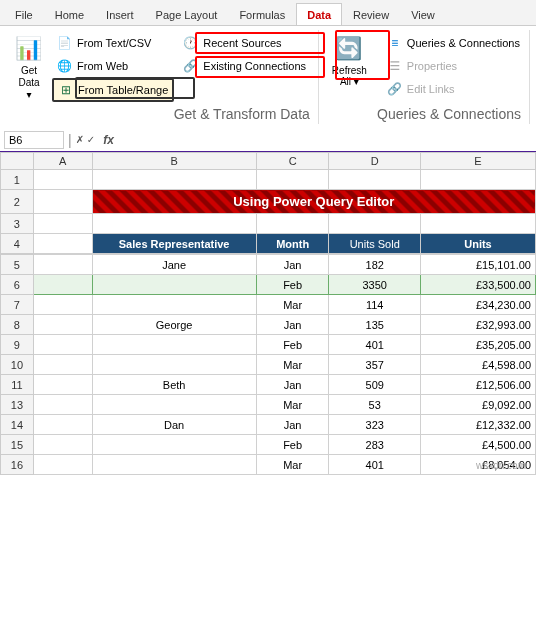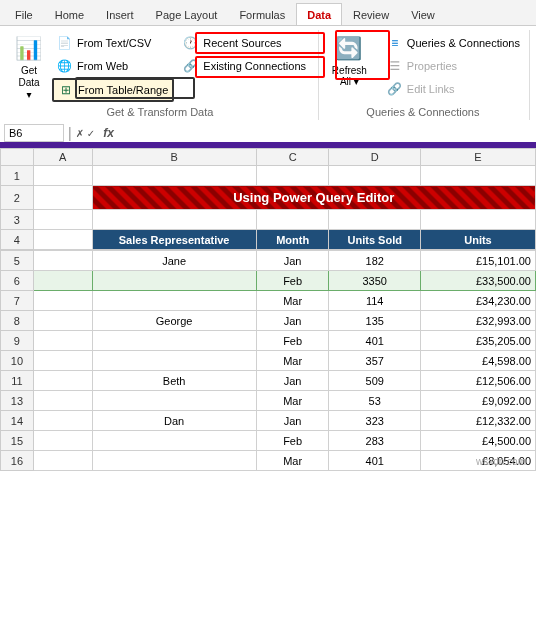--- a/index.html
+++ b/index.html
@@ -3,33 +3,33 @@
   <meta charset="utf-8">
   <style>
     * { box-sizing: border-box; margin: 0; padding: 0; }
     body { font-family: 'Segoe UI', Arial, sans-serif; font-size: 12px; background: #fff; width: 536px; height: 619px; overflow: hidden; }
     .ribbon-tabs { display: flex; background: #f3f3f3; border-bottom: 1px solid #ccc; height: 26px; align-items: flex-end; padding-left: 4px; }
     .ribbon-tab { padding: 4px 10px; font-size: 11px; cursor: pointer; border: 1px solid transparent; border-bottom: none; background: #f3f3f3; color: #333; height: 22px; display: flex; align-items: center; }
     .ribbon-tab.active { background: #fff; border-color: #ccc; border-bottom-color: #fff; color: #c00; font-weight: bold; }
 
     .ribbon-content { display: flex; padding: 4px 6px; gap: 2px; align-items: stretch; min-height: 80px; }
     .ribbon-group { display: flex; flex-direction: column; border-right: 1px solid #ddd; padding: 2px 8px 2px 4px; min-width: 80px; }
-    .ribbon-group-label { font-size: 11px; color: #666; text-align: center; margin-top: auto; padding-top: 2px; }
+    .ribbon-group-label { font-size: 14px; color: #666; text-align: right; margin-top: auto; padding-top: 2px; }
     .ribbon-group-items { display: flex; gap: 2px; flex: 1; align-items: flex-start; }
     .ribbon-group-col { display: flex; flex-direction: column; gap: 1px; }
 
     .rb-btn-large { display: flex; flex-direction: column; align-items: center; justify-content: center; padding: 2px 6px; cursor: pointer; border: 1px solid transparent; border-radius: 2px; min-width: 44px; font-size: 10px; text-align: center; gap: 2px; }
 
     .rb-btn-small { display: flex; align-items: center; gap: 4px; padding: 2px 4px; cursor: pointer; border: 1px solid transparent; border-radius: 2px; font-size: 11px; white-space: nowrap; }
 
     .rb-icon { width: 16px; height: 16px; display: inline-flex; align-items: center; justify-content: center; font-size: 12px; flex-shrink: 0; }
     .rb-icon-large { width: 28px; height: 28px; display: inline-flex; align-items: center; justify-content: center; font-size: 20px; }
 
     
-    .formula-bar { display: flex; align-items: center; border-bottom: 6px solid #4c1d95; height: 24px; padding: 0 4px; gap: 4px; background: #fff; }
+    .formula-bar { display: flex; align-items: center; border-bottom: 1px solid #4c1d95; height: 24px; padding: 0 4px; gap: 4px; background: #fff; }
     .name-box { width: 60px; border: 1px solid #ccc; padding: 1px 4px; font-size: 11px; height: 18px; }
     .formula-divider { color: #999; font-size: 14px; }
     .formula-fx { font-size: 12px; color: #555; font-style: italic; font-weight: bold; padding: 0 4px; }
     .formula-input { flex: 1; border: none; outline: none; font-size: 11px; }
 
     
     .spreadsheet-container { overflow: hidden; }
     .spreadsheet { border-collapse: collapse; width: 100%; font-size: 11px; }
     .col-header { background: #f3f3f3; border: 1px solid #ccc; text-align: center; font-weight: normal; padding: 2px; min-width: 20px; font-size: 11px; color: #333; }
     .row-header { background: #f3f3f3; border: 1px solid #ccc; text-align: center; font-weight: normal; padding: 2px 4px; font-size: 11px; color: #333; min-width: 28px; }
@@ -184,21 +184,21 @@
           <td class="cell"></td>
           <td class="cell"></td>
           <td class="cell"></td>
         </tr>
 
         <tr>
           <td class="row-header">4</td>
           <td class="cell"></td>
           <td class="cell-header cell" style="background:#1f4e79; color:#fff; font-weight:bold;">Sales Representative</td>
           <td class="cell-header cell" style="background:#1f4e79; color:#fff; font-weight:bold;">Month</td>
-          <td class="cell-header cell" style="background:#1f4e79; color:#fff; font-weight:bold;">Units Sold</td>
+          <td class="cell-header cell" style="background:#1f4e79; color:#fff; font-weight:normal;">Units Sold</td>
           <td class="cell-header cell" style="background:#1f4e79; color:#fff; font-weight:bold;">Units</td>
         </tr>
       </tbody>
     </table>
 
     <table class="spreadsheet" id="data-table" style="border-top:none;">
       <colgroup>
         <col style="width:28px;">
         <col style="width:30px;">
         <col style="width:140px;">

